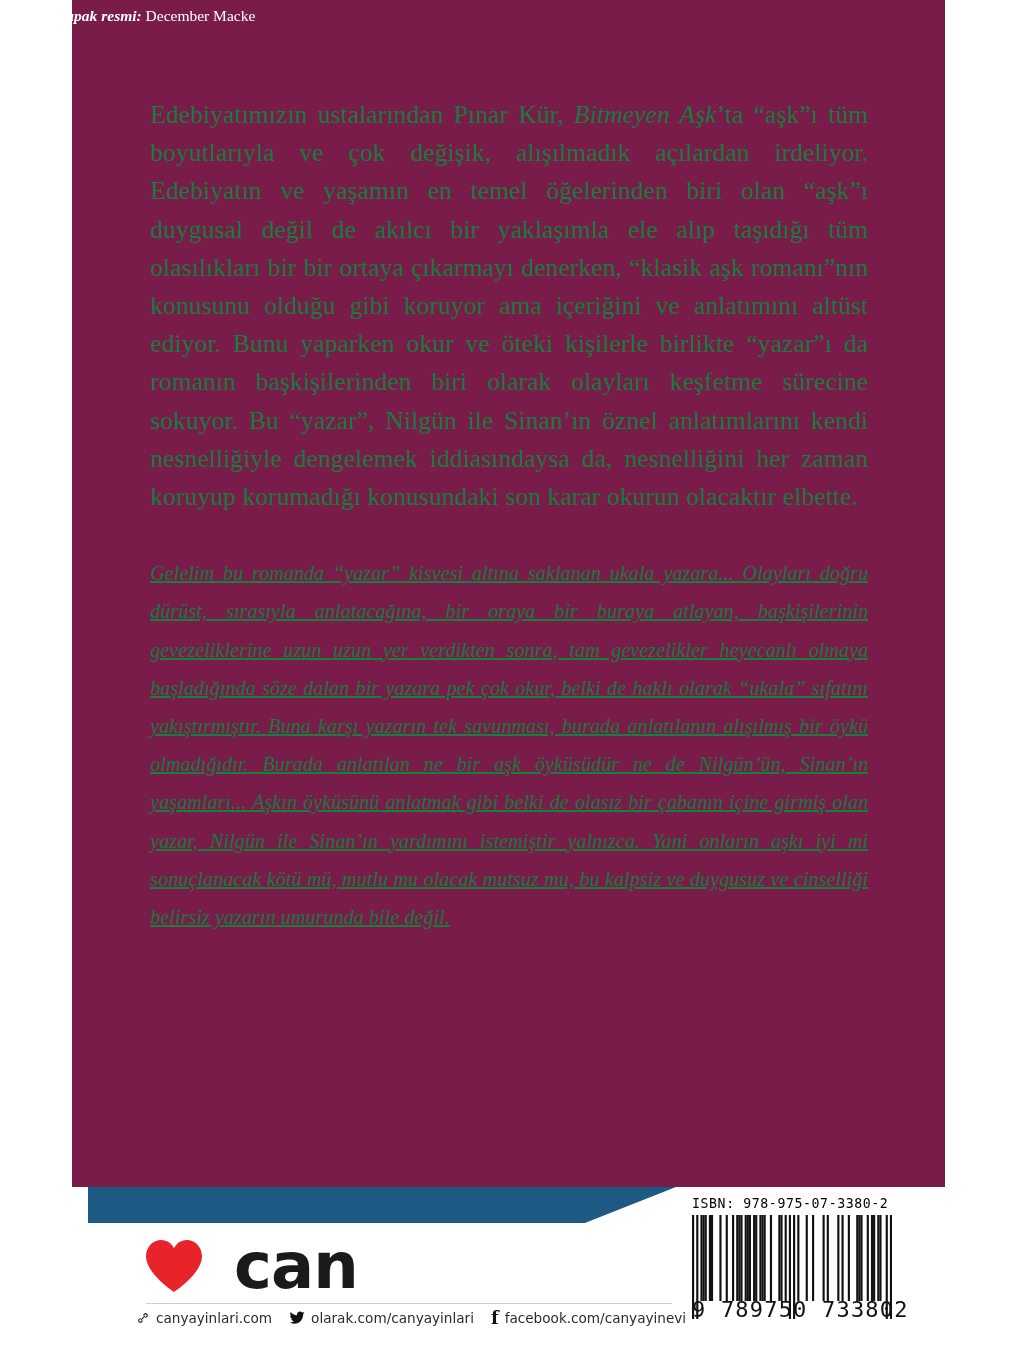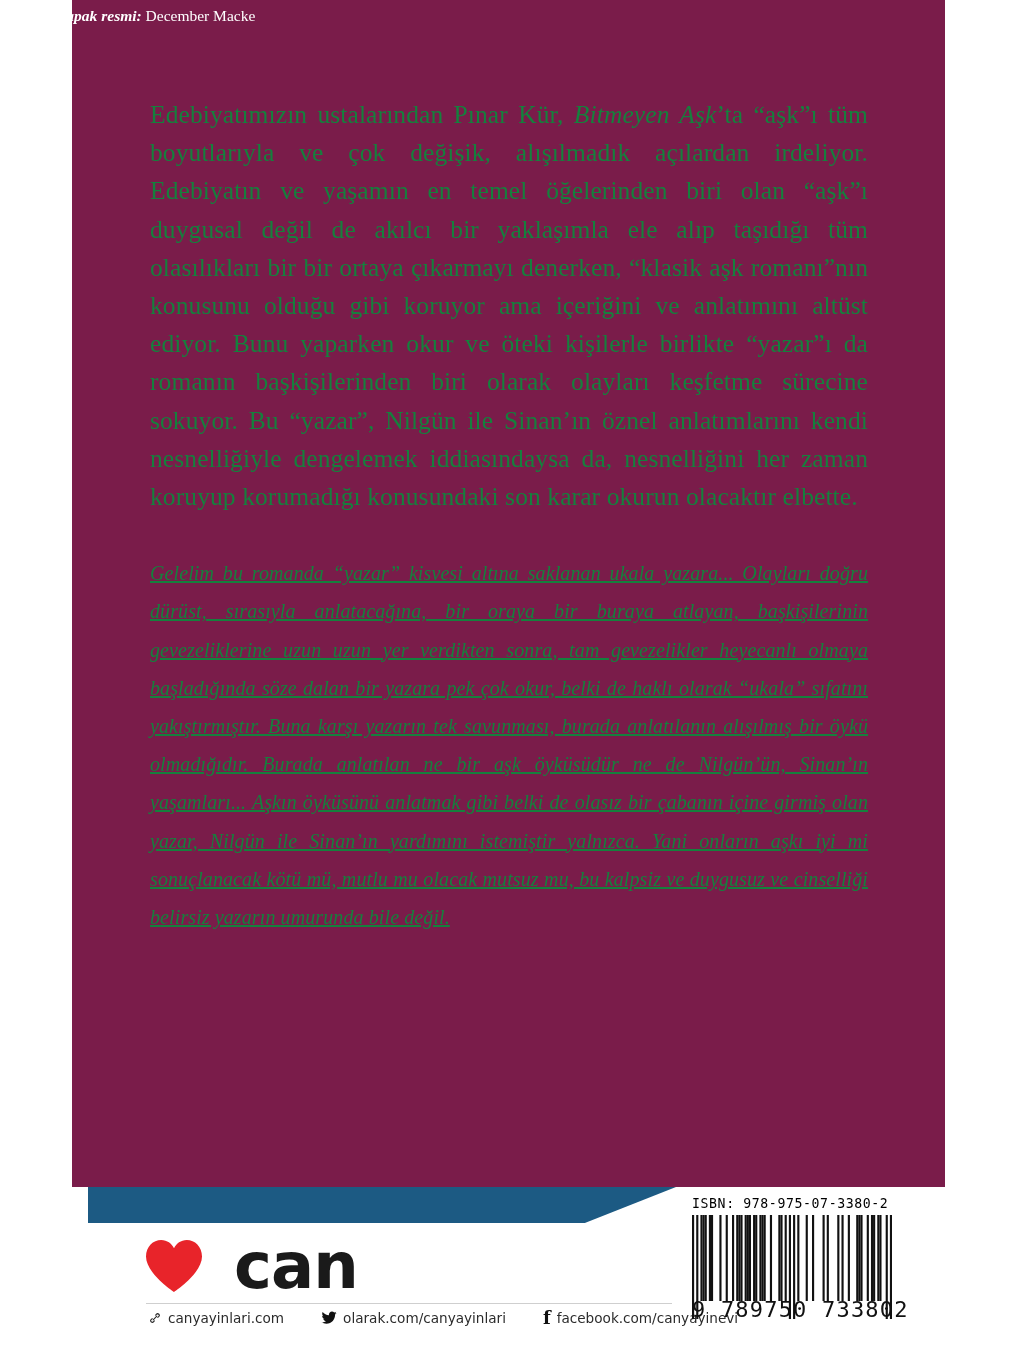--- a/index.html
+++ b/index.html
@@ -112,29 +112,28 @@
     left: 146px;
     top: 1303px;
     width: 526px;
     height: 1px;
     background: #cfcfcf;
   }
 
   
   #social-row {
     position: absolute;
-    left: 148px;
+    left: 136px;
     top: 1310px;
     display: flex;
     align-items: flex-end;
     font-family: "DejaVu Sans", sans-serif;
     font-size: 13.6px;
     color: #2b2b2b;
     white-space: nowrap;
-    gap: 20px;
   }
   .social-item {
     display: flex;
     align-items: center;
     margin-right: 17px;
   }
   .social-item:last-child { margin-right: 0; }
   .social-icon {
     display: inline-block;
     margin-right: 6px;

